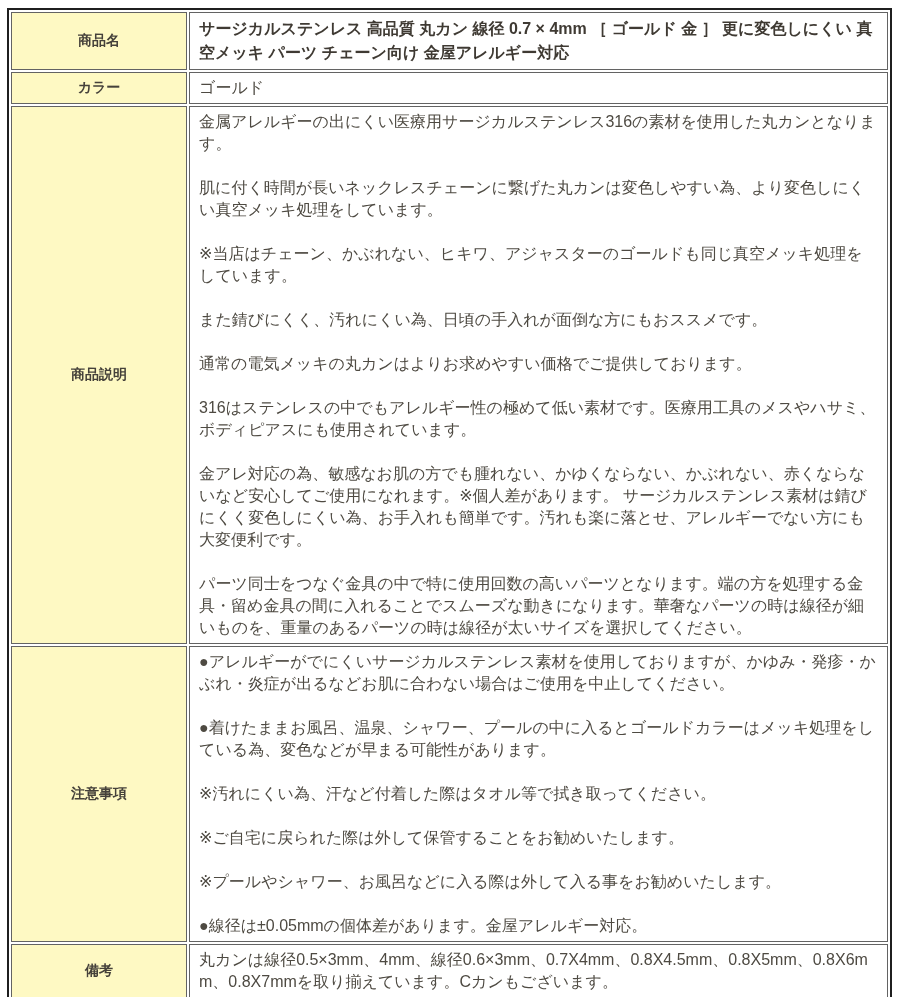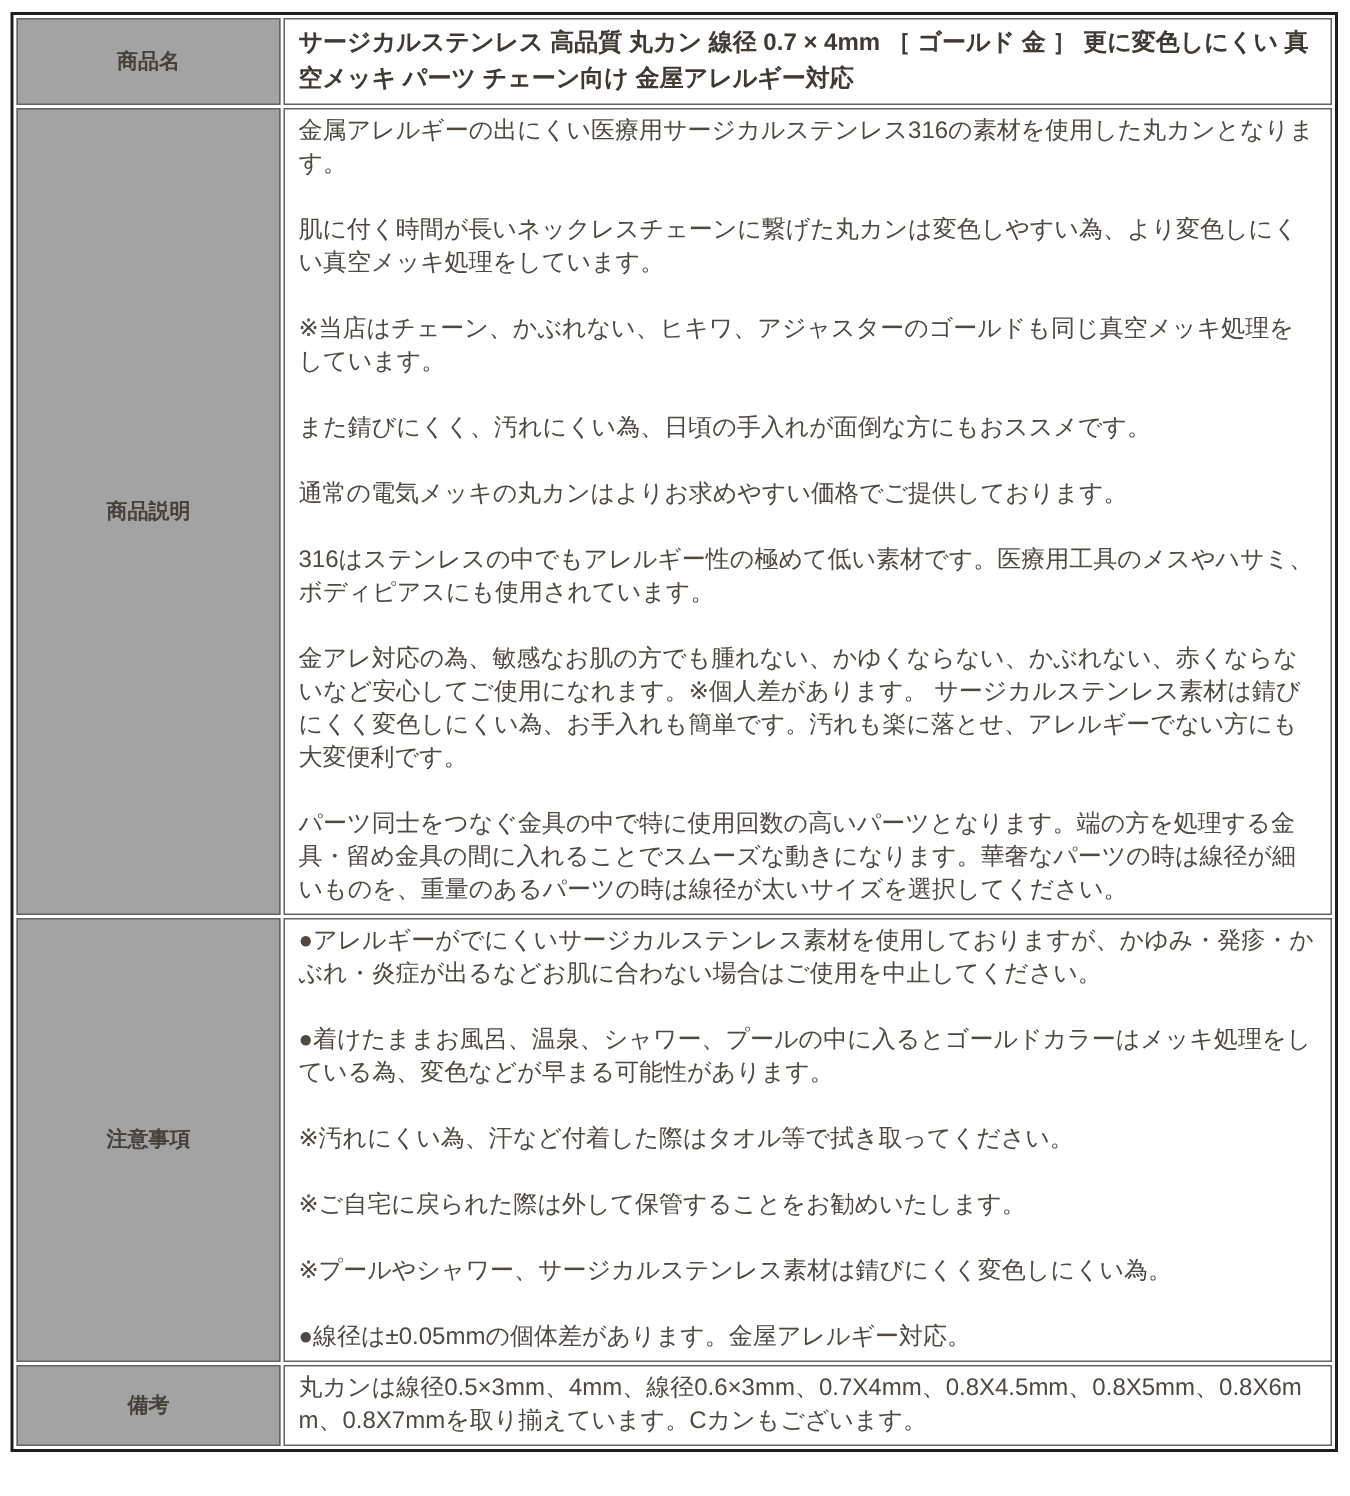--- a/index.html
+++ b/index.html
@@ -18,21 +18,21 @@
   table.spec {
     width: 885px;
     border-collapse: separate;
     border-spacing: 2px;
     border: 2px solid #1f1f1f;
     background: #ffffff;
     table-layout: fixed;
   }
   table.spec th {
     width: 162px;
-    background: #a3a3a3;
+    background: #fef9c3;
     border: 1px solid #636363;
     font-size: 14px;
     font-weight: bold;
     color: #45413a;
     text-align: center;
     vertical-align: middle;
     padding: 4px 6px;
   }
   table.spec td {
     border: 1px solid #636363;
@@ -62,40 +62,46 @@
 <div class="page">
   <table class="spec">
     <tbody>
         <tr>
           <th>商品名</th>
           <td class="bold">
             <p>サージカルステンレス 高品質 丸カン 線径 0.7 × 4mm ［ ゴールド 金 ］ 更に変色しにくい 真空メッキ パーツ チェーン向け 金屋アレルギー対応</p>
           </td>
         </tr>
         <tr>
+          <th>カラー</th>
+          <td>
+            <p>ゴールド</p>
+          </td>
+        </tr>
+        <tr>
           <th>商品説明</th>
           <td>
             <p>金属アレルギーの出にくい医療用サージカルステンレス316の素材を使用した丸カンとなります。</p>
             <p>肌に付く時間が長いネックレスチェーンに繋げた丸カンは変色しやすい為、より変色しにくい真空メッキ処理をしています。</p>
             <p>※当店はチェーン、かぶれない、ヒキワ、アジャスターのゴールドも同じ真空メッキ処理をしています。</p>
             <p>また錆びにくく、汚れにくい為、日頃の手入れが面倒な方にもおススメです。</p>
             <p>通常の電気メッキの丸カンはよりお求めやすい価格でご提供しております。</p>
             <p>316はステンレスの中でもアレルギー性の極めて低い素材です。医療用工具のメスやハサミ、ボディピアスにも使用されています。</p>
             <p>金アレ対応の為、敏感なお肌の方でも腫れない、かゆくならない、かぶれない、赤くならないなど安心してご使用になれます。※個人差があります。 サージカルステンレス素材は錆びにくく変色しにくい為、お手入れも簡単です。汚れも楽に落とせ、アレルギーでない方にも大変便利です。</p>
             <p>パーツ同士をつなぐ金具の中で特に使用回数の高いパーツとなります。端の方を処理する金具・留め金具の間に入れることでスムーズな動きになります。華奢なパーツの時は線径が細いものを、重量のあるパーツの時は線径が太いサイズを選択してください。</p>
           </td>
         </tr>
         <tr>
           <th>注意事項</th>
           <td>
             <p>●アレルギーがでにくいサージカルステンレス素材を使用しておりますが、かゆみ・発疹・かぶれ・炎症が出るなどお肌に合わない場合はご使用を中止してください。</p>
             <p>●着けたままお風呂、温泉、シャワー、プールの中に入るとゴールドカラーはメッキ処理をしている為、変色などが早まる可能性があります。</p>
             <p>※汚れにくい為、汗など付着した際はタオル等で拭き取ってください。</p>
             <p>※ご自宅に戻られた際は外して保管することをお勧めいたします。</p>
-            <p>※プールやシャワー、サージカルステンレス素材は錆びにくく変色しにくい為。</p>
+            <p>※プールやシャワー、お風呂などに入る際は外して入る事をお勧めいたします。</p>
             <p>●線径は±0.05mmの個体差があります。金屋アレルギー対応。</p>
           </td>
         </tr>
         <tr>
           <th>備考</th>
           <td>
             <p>丸カンは線径0.5×3mm、4mm、線径0.6×3mm、0.7X4mm、0.8X4.5mm、0.8X5mm、0.8X6mm、0.8X7mmを取り揃えています。Cカンもございます。</p>
           </td>
         </tr>
       </tbody>

